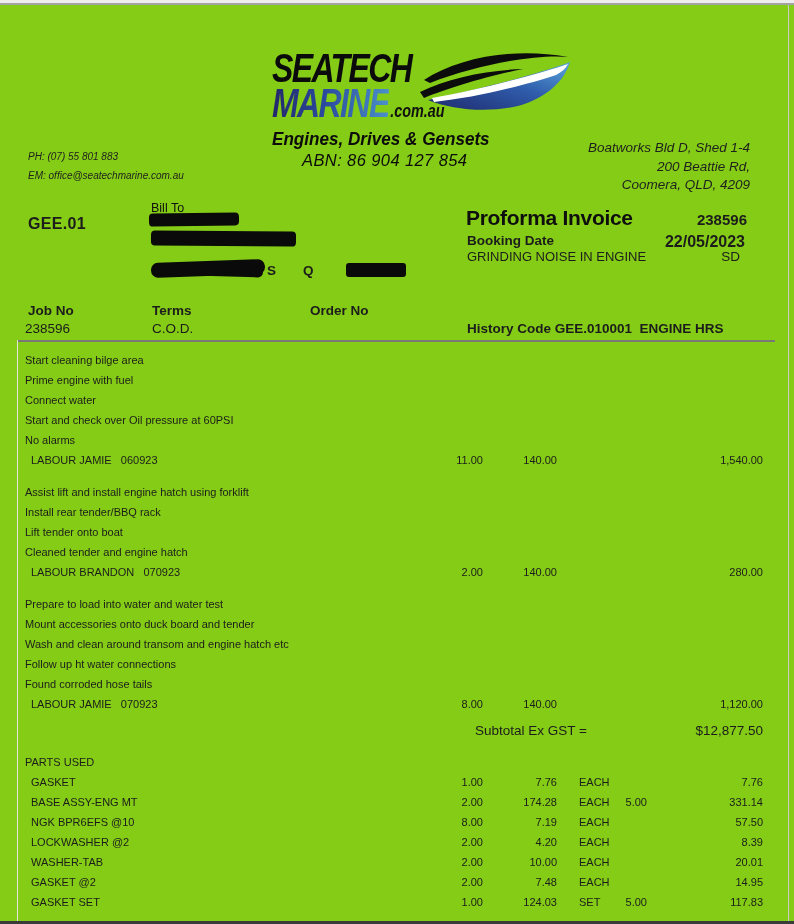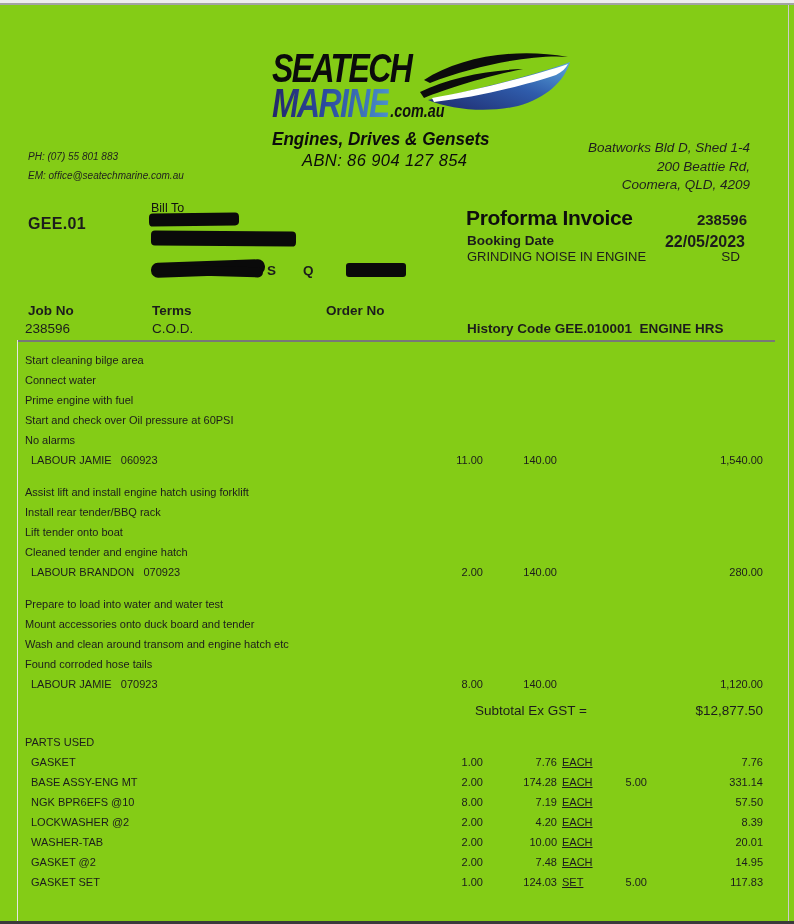--- a/index.html
+++ b/index.html
@@ -47,33 +47,33 @@
   
   .inv-title{position:absolute;left:466px;top:206px;font-size:21px;font-weight:bold;letter-spacing:-.3px;color:#0e0e0e;}
   .inv-no{position:absolute;right:47px;top:211px;font-size:15px;font-weight:bold;}
   .inv-bdl{position:absolute;left:467px;top:233px;font-size:13.5px;font-weight:bold;}
   .inv-bd{position:absolute;right:49px;top:233px;font-size:16px;font-weight:bold;}
   .inv-desc{position:absolute;left:467px;top:249px;font-size:13px;}
   .inv-sd{position:absolute;right:54px;top:249px;font-size:13.5px;}
 
   
   .job-label{position:absolute;top:303px;font-size:13.5px;font-weight:bold;}
-  .jl1{left:28px;} .jl2{left:152px;} .jl3{left:310px;margin-left:16px;}
+  .jl1{left:28px;} .jl2{left:152px;} .jl3{left:310px;}
   .job-val{position:absolute;top:321px;font-size:13.5px;}
   .jv1{left:25px;} .jv2{left:152px;}
   .job-history{position:absolute;left:467px;top:321px;font-size:13.5px;font-weight:bold;white-space:pre;}
   .rule{position:absolute;left:18px;top:340px;width:757px;height:2px;background:#787878;}
 
   
   .items{position:absolute;left:25px;top:350px;width:738px;}
   .row{display:flex;height:20px;align-items:center;font-size:11px;color:#1c1c1c;}
   .c-desc{flex:1;white-space:pre;}
   .c-qty{width:60px;text-align:right;}
   .c-price{width:74px;text-align:right;}
-  .c-unit{width:44px;box-sizing:border-box;padding-left:5px;text-align:left;text-decoration:underline;}
+  .c-unit{width:44px;box-sizing:border-box;padding-left:22px;text-align:left;}
   .c-disc{width:46px;text-align:right;}
   .c-total{width:116px;text-align:right;}
   .row[data-name="labour-row"] .c-desc, .row[data-name="part-row"] .c-desc{padding-left:6px;}
   .spacer{height:12px;}
   .subtotal-row{display:flex;align-items:center;height:24px;margin-top:4px;font-size:13.5px;}
   .subtotal-label{margin-left:450px;}
   .subtotal-value{flex:1;text-align:right;}
   .parts-header{display:flex;align-items:center;height:20px;margin-top:10px;font-size:11px;}
 </style>
 </head>
@@ -146,29 +146,29 @@
     <div id="work-rows" data-name="work-rows">
         <div class="row" data-name="work-line">
           <div class="c-desc" data-name="item-desc">Start cleaning bilge area</div>
           <div class="c-qty" data-name="item-qty"></div>
           <div class="c-price" data-name="item-price"></div>
           <div class="c-unit" data-name="item-unit"></div>
           <div class="c-disc" data-name="item-discount"></div>
           <div class="c-total" data-name="item-total"></div>
         </div>
         <div class="row" data-name="work-line">
+          <div class="c-desc" data-name="item-desc">Prime engine with fuel</div>
+          <div class="c-qty" data-name="item-qty"></div>
+          <div class="c-price" data-name="item-price"></div>
+          <div class="c-unit" data-name="item-unit"></div>
+          <div class="c-disc" data-name="item-discount"></div>
+          <div class="c-total" data-name="item-total"></div>
+        </div>
+        <div class="row" data-name="work-line">
           <div class="c-desc" data-name="item-desc">Connect water</div>
-          <div class="c-qty" data-name="item-qty"></div>
-          <div class="c-price" data-name="item-price"></div>
-          <div class="c-unit" data-name="item-unit"></div>
-          <div class="c-disc" data-name="item-discount"></div>
-          <div class="c-total" data-name="item-total"></div>
-        </div>
-        <div class="row" data-name="work-line">
-          <div class="c-desc" data-name="item-desc">Prime engine with fuel</div>
           <div class="c-qty" data-name="item-qty"></div>
           <div class="c-price" data-name="item-price"></div>
           <div class="c-unit" data-name="item-unit"></div>
           <div class="c-disc" data-name="item-discount"></div>
           <div class="c-total" data-name="item-total"></div>
         </div>
         <div class="row" data-name="work-line">
           <div class="c-desc" data-name="item-desc">Start and check over Oil pressure at 60PSI</div>
           <div class="c-qty" data-name="item-qty"></div>
           <div class="c-price" data-name="item-price"></div>
@@ -245,20 +245,28 @@
         <div class="row" data-name="work-line">
           <div class="c-desc" data-name="item-desc">Mount accessories onto duck board and tender</div>
           <div class="c-qty" data-name="item-qty"></div>
           <div class="c-price" data-name="item-price"></div>
           <div class="c-unit" data-name="item-unit"></div>
           <div class="c-disc" data-name="item-discount"></div>
           <div class="c-total" data-name="item-total"></div>
         </div>
         <div class="row" data-name="work-line">
           <div class="c-desc" data-name="item-desc">Wash and clean around transom and engine hatch etc</div>
+          <div class="c-qty" data-name="item-qty"></div>
+          <div class="c-price" data-name="item-price"></div>
+          <div class="c-unit" data-name="item-unit"></div>
+          <div class="c-disc" data-name="item-discount"></div>
+          <div class="c-total" data-name="item-total"></div>
+        </div>
+        <div class="row" data-name="work-line">
+          <div class="c-desc" data-name="item-desc">Follow up ht water connections</div>
           <div class="c-qty" data-name="item-qty"></div>
           <div class="c-price" data-name="item-price"></div>
           <div class="c-unit" data-name="item-unit"></div>
           <div class="c-disc" data-name="item-discount"></div>
           <div class="c-total" data-name="item-total"></div>
         </div>
         <div class="row" data-name="work-line">
           <div class="c-desc" data-name="item-desc">Found corroded hose tails</div>
           <div class="c-qty" data-name="item-qty"></div>
           <div class="c-price" data-name="item-price"></div>

